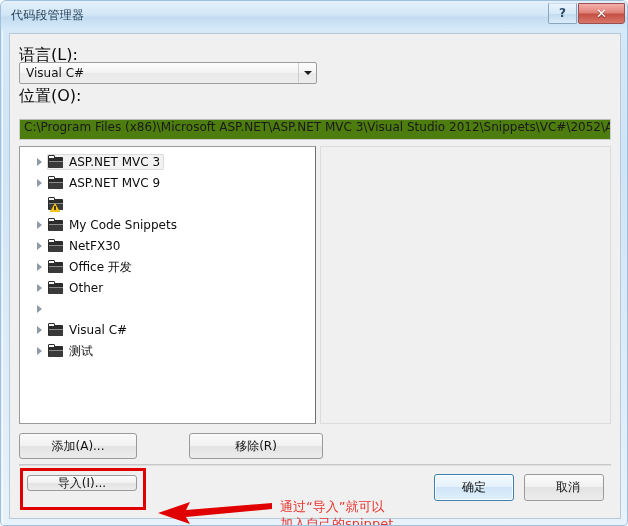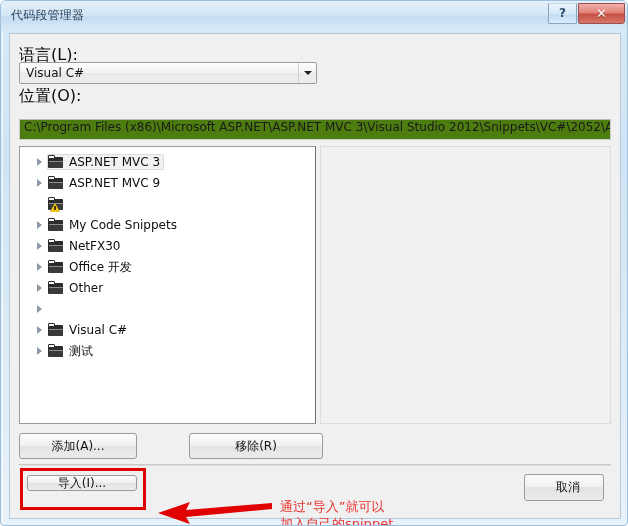--- a/index.html
+++ b/index.html
@@ -520,20 +520,21 @@
     </div>
 
     <div class="rightpanel"></div>
 
     <div class="btn" id="btn-add">添加(A)...</div>
     <div class="btn" id="btn-remove">移除(R)</div>
 
     <div class="footer-sep"></div>
 
     <div class="btn" id="btn-import">导入(I)...</div>
+    <div class="btn" id="btn-ok">确定</div>
     <div class="btn" id="btn-cancel">取消</div>
 
     <div class="anno-box"></div>
     <svg class="anno-arrow" viewBox="0 0 118 26">
       <path d="M2 13 L34 2 L30 10 L116 3 L116 9 L30 17 L34 24 Z" fill="#e00000"></path>
     </svg>
     <div class="anno-text">通过“导入”就可以
 加入自己的snippet</div>
 
   </div>

